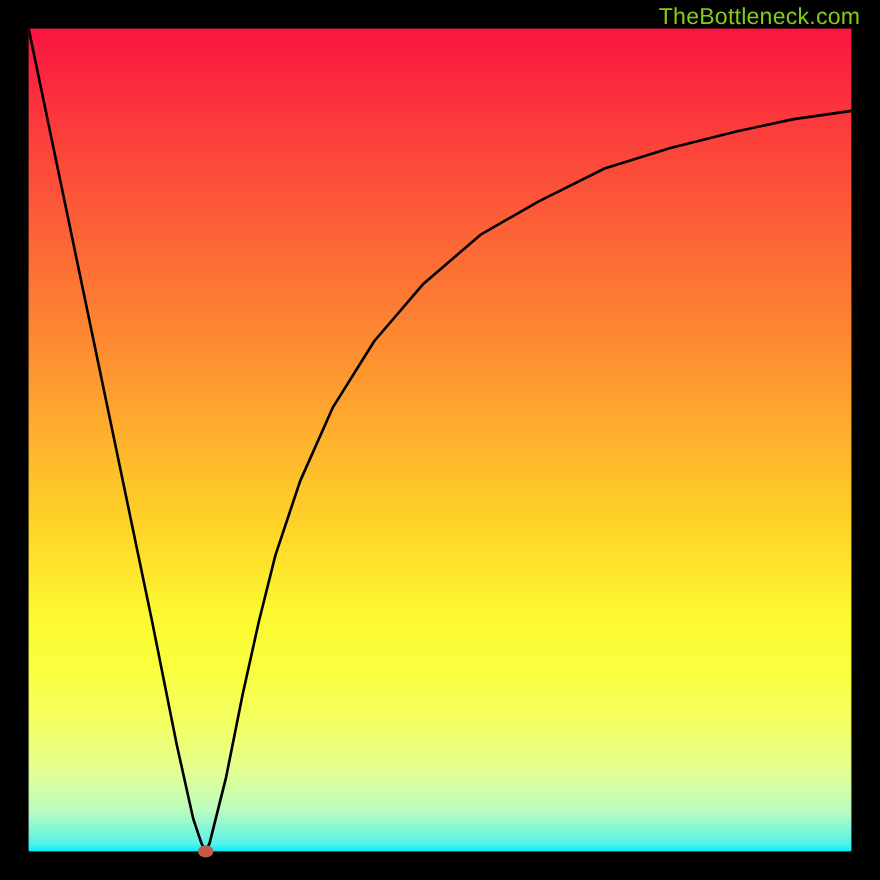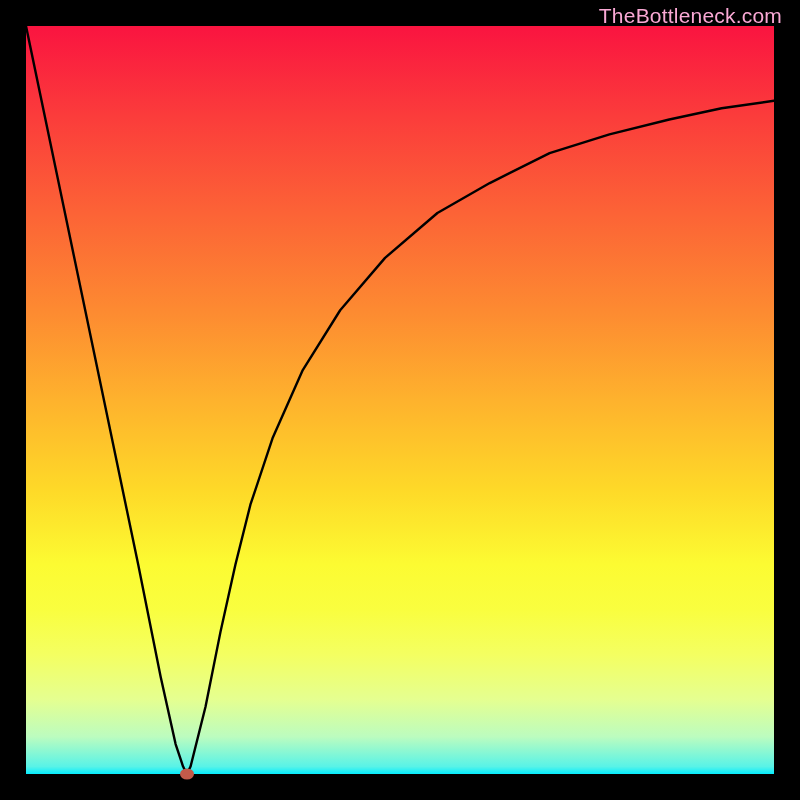--- a/index.html
+++ b/index.html
@@ -8,21 +8,21 @@
     width: 800px;
     height: 800px;
     background: #000;
     font-family: Arial, Helvetica, sans-serif;
     overflow: hidden;
   }
   .watermark {
     position: absolute;
     top: 4px;
     right: 18px;
-    color: #f9a8d4;
+    color: #84cc16;
     font-size: 21px;
     font-weight: 500;
     letter-spacing: 0.2px;
     z-index: 5;
   }
   .plot-area {
     position: absolute;
     left: 26px;
     top: 26px;
     width: 748px;

